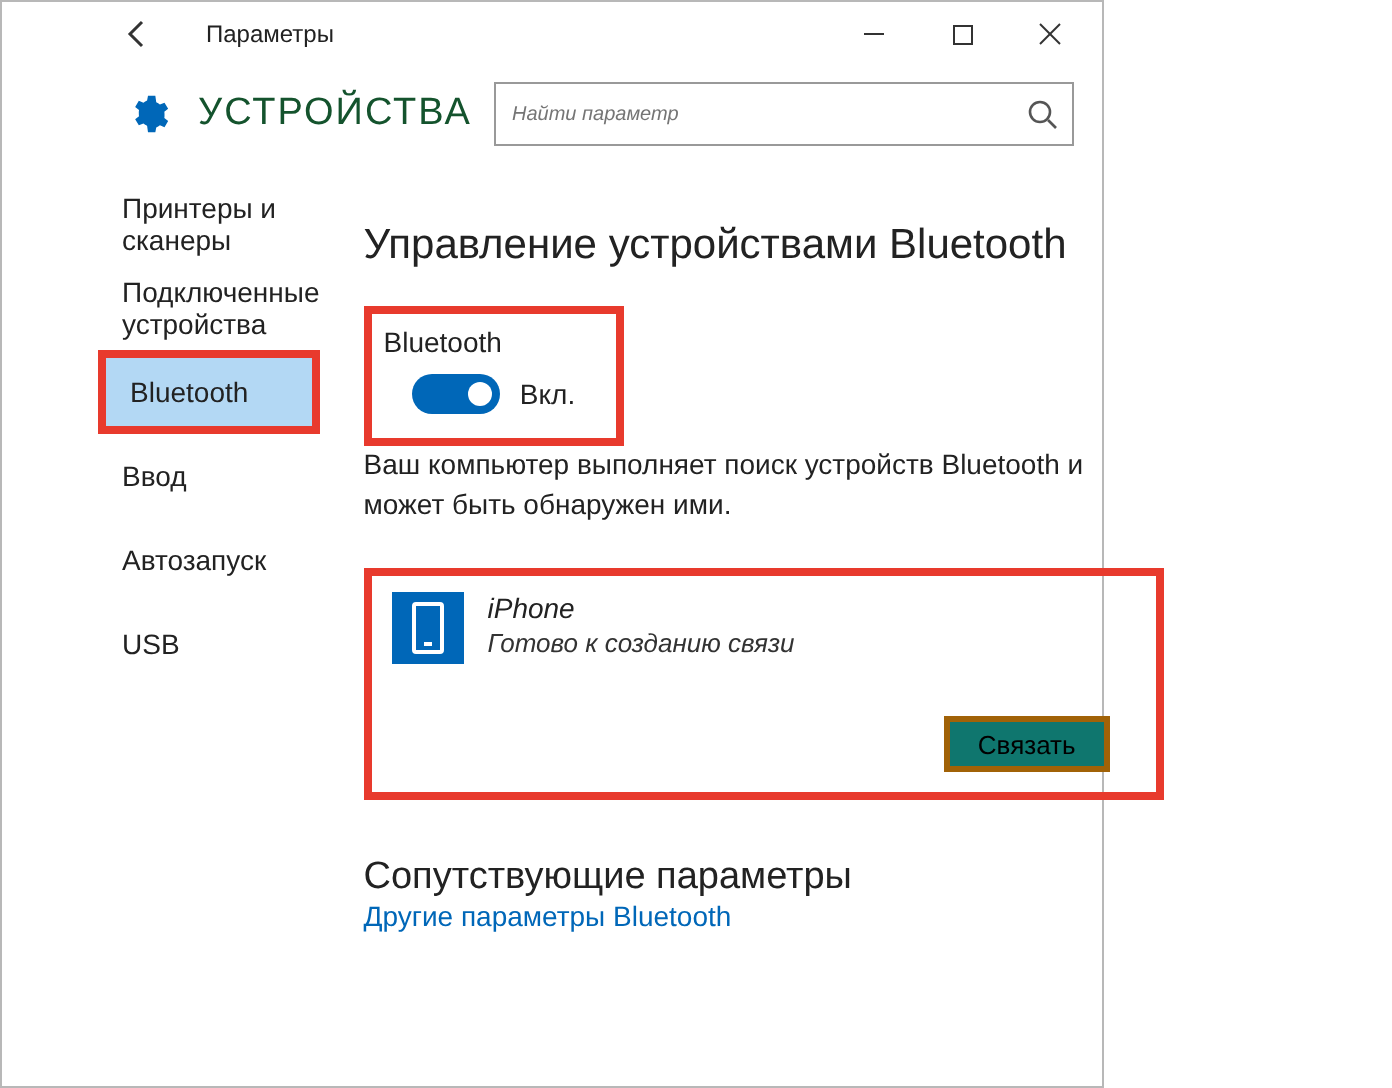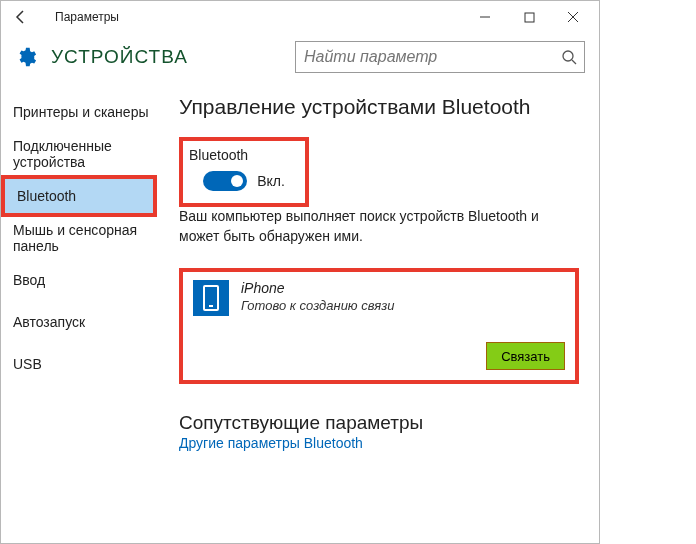--- a/index.html
+++ b/index.html
@@ -1,50 +1,50 @@
 <!DOCTYPE html>
 <html><head>
 <meta charset="utf-8">
 <style>
   * { box-sizing: border-box; margin: 0; padding: 0; }
   html, body { width: 696px; height: 544px; font-family: "Segoe UI", Tahoma, sans-serif; background: #fff; overflow: hidden; }
-  .window { width: 600px; height: 544px; border: 1px solid #b8b8b8; background: #fff; position: relative; }
+  .window { width: 552px; height: 544px; border: 1px solid #b8b8b8; background: #fff; position: relative; padding-left: 48px; }
   .titlebar { height: 32px; display: flex; align-items: center; padding: 0 4px; }
   .back-btn { width: 32px; height: 32px; display: flex; align-items: center; justify-content: center; cursor: pointer; font-size: 16px; color: #333; }
   .title-text { margin-left: 18px; font-size: 12px; color: #222; }
   .win-controls { margin-left: auto; display: flex; }
   .wc { width: 44px; height: 32px; display: flex; align-items: center; justify-content: center; font-size: 14px; color: #333; cursor: pointer; font-family: "Segoe UI Symbol", sans-serif; }
   .header-row { height: 40px; display: flex; align-items: center; padding: 0 14px; margin-top: 4px; }
   .gear { width: 22px; height: 22px; color: #0067b8; display: flex; align-items: center; justify-content: center; }
   .section-title { margin-left: 14px; font-size: 19px; letter-spacing: 1px; color: #14532d; }
   .search-box { margin-left: auto; width: 290px; height: 32px; border: 1px solid #999; display: flex; align-items: center; position: relative; }
-  .search-box input { flex: 1; border: none; outline: none; height: 100%; padding: 0 8px; font-size: 16px; color: #555; font-style: italic; background: transparent; }
+  .search-box input { flex: 1; border: none; outline: none; height: 100%; padding: 0 8px; font-size: 10px; color: #555; font-style: italic; background: transparent; }
   .search-icon { width: 30px; display: flex; align-items: center; justify-content: center; color: #555; }
   .body-row { display: flex; height: calc(100% - 78px); }
   .sidebar { width: 240px; padding-top: 14px; }
   .nav-item { height: 42px; display: flex; align-items: center; padding-left: 12px; font-size: 14px; color: #222; cursor: pointer; position: relative; }
   .nav-item.selected { background: #b3d8f4; }
   .hl-red { border: 4px solid #e83a2d; }
   .content { flex: 1; padding: 18px 20px 0 22px; position: relative; }
-  .h1 { font-size: 21px; color: #222; font-weight: 400; margin-bottom: 18px; }
+  .h1 { font-size: 21px; color: #222; font-weight: 400; margin-bottom: 18px; margin-top: 16px; }
   .bt-block { width: 130px; height: 70px; padding: 6px 6px 4px 6px; }
   .bt-label { font-size: 14px; color: #222; margin-bottom: 8px; }
   .toggle-row { display: flex; align-items: center; gap: 10px; justify-content: center; }
   .toggle { width: 44px; height: 20px; border-radius: 10px; background: #0067b8; position: relative; cursor: pointer; }
   .toggle .knob { width: 12px; height: 12px; border-radius: 50%; background: #fff; position: absolute; right: 4px; top: 4px; }
   .toggle-state { font-size: 14px; color: #222; }
   .info-text { font-size: 14px; color: #222; line-height: 1.4; max-width: 400px; }
   .device-box { margin-top: 22px; width: 400px; height: 116px; padding: 8px 10px; position: relative; }
   .device-row { display: flex; align-items: flex-start; gap: 12px; font-style: italic; }
   .dev-icon { width: 36px; height: 36px; background: #0067b8; display: flex; align-items: center; justify-content: center; }
   .dev-icon .phone { width: 16px; height: 26px; border: 2px solid #fff; border-radius: 2px; position: relative; }
   .dev-icon .phone::after { content: ""; position: absolute; bottom: 2px; left: 50%; transform: translateX(-50%); width: 4px; height: 2px; background: #fff; }
   .dev-text .dname { font-size: 14px; color: #222; }
   .dev-text .dstatus { font-size: 13px; color: #333; margin-top: 2px; }
-  .pair-btn { position: absolute; right: 10px; bottom: 10px; height: 28px; padding: 0 14px; background: #84cc16; border: 1px solid #a16207; font-size: 13px; cursor: pointer; }
+  .pair-btn { position: absolute; right: 23px; bottom: 10px; height: 28px; padding: 0 14px; background: #0f766e; border: 3px solid #a16207; font-size: 13px; cursor: pointer; }
   .h2 { font-size: 19px; color: #222; font-weight: 400; margin-top: 28px; }
   .link { color: #0067b8; font-size: 14px; margin-top: 0; cursor: pointer; display: inline-block; }
 </style>
 </head>
 <body>
 
 <div class="window">
 
   <div class="titlebar">
     <div class="back-btn">
@@ -97,23 +97,20 @@
       <div class="nav-item">
           <span>Принтеры и сканеры</span>
         </div>
       <div class="nav-item">
           <span>Подключенные устройства</span>
         </div>
       <div class="nav-item selected hl-red">
           <span>Bluetooth</span>
         </div>
       <div class="nav-item">
-          <span>Мышь и сенсорная панель</span>
-        </div>
-      <div class="nav-item">
           <span>Ввод</span>
         </div>
       <div class="nav-item">
           <span>Автозапуск</span>
         </div>
       <div class="nav-item">
           <span>USB</span>
         </div>
     </div>
 

